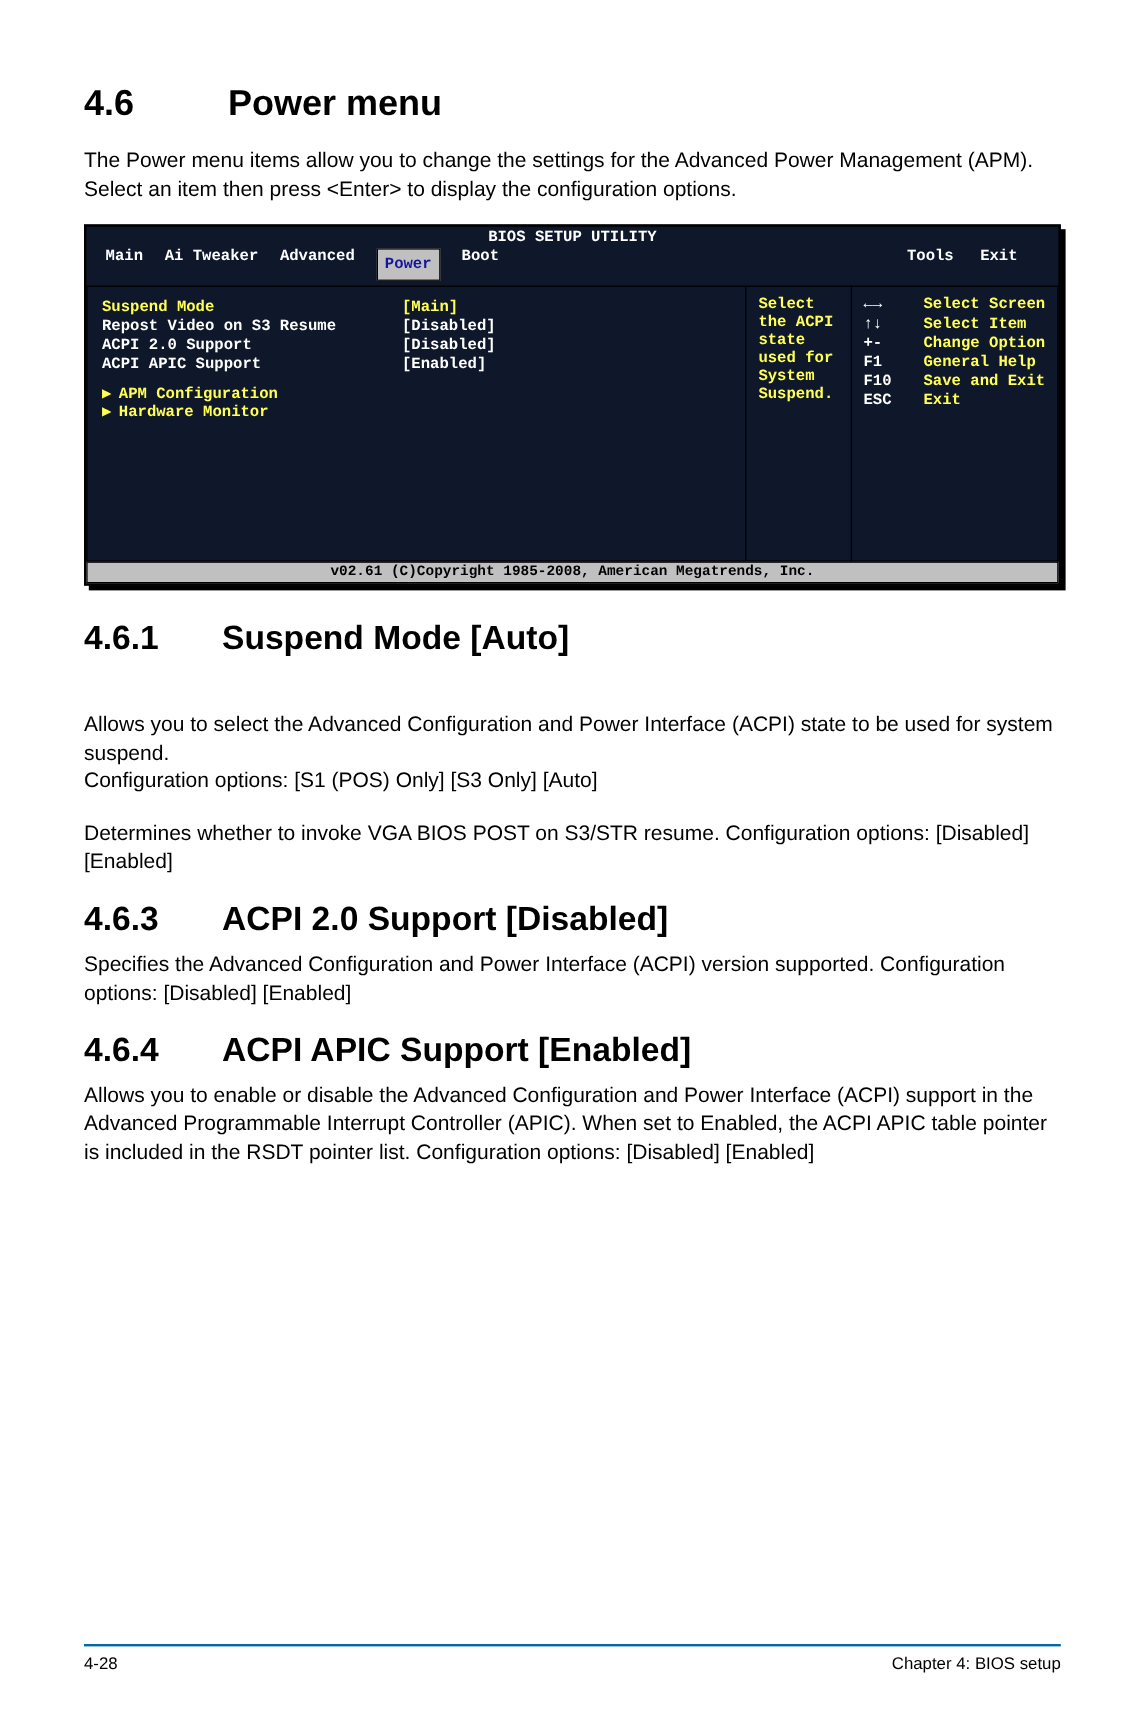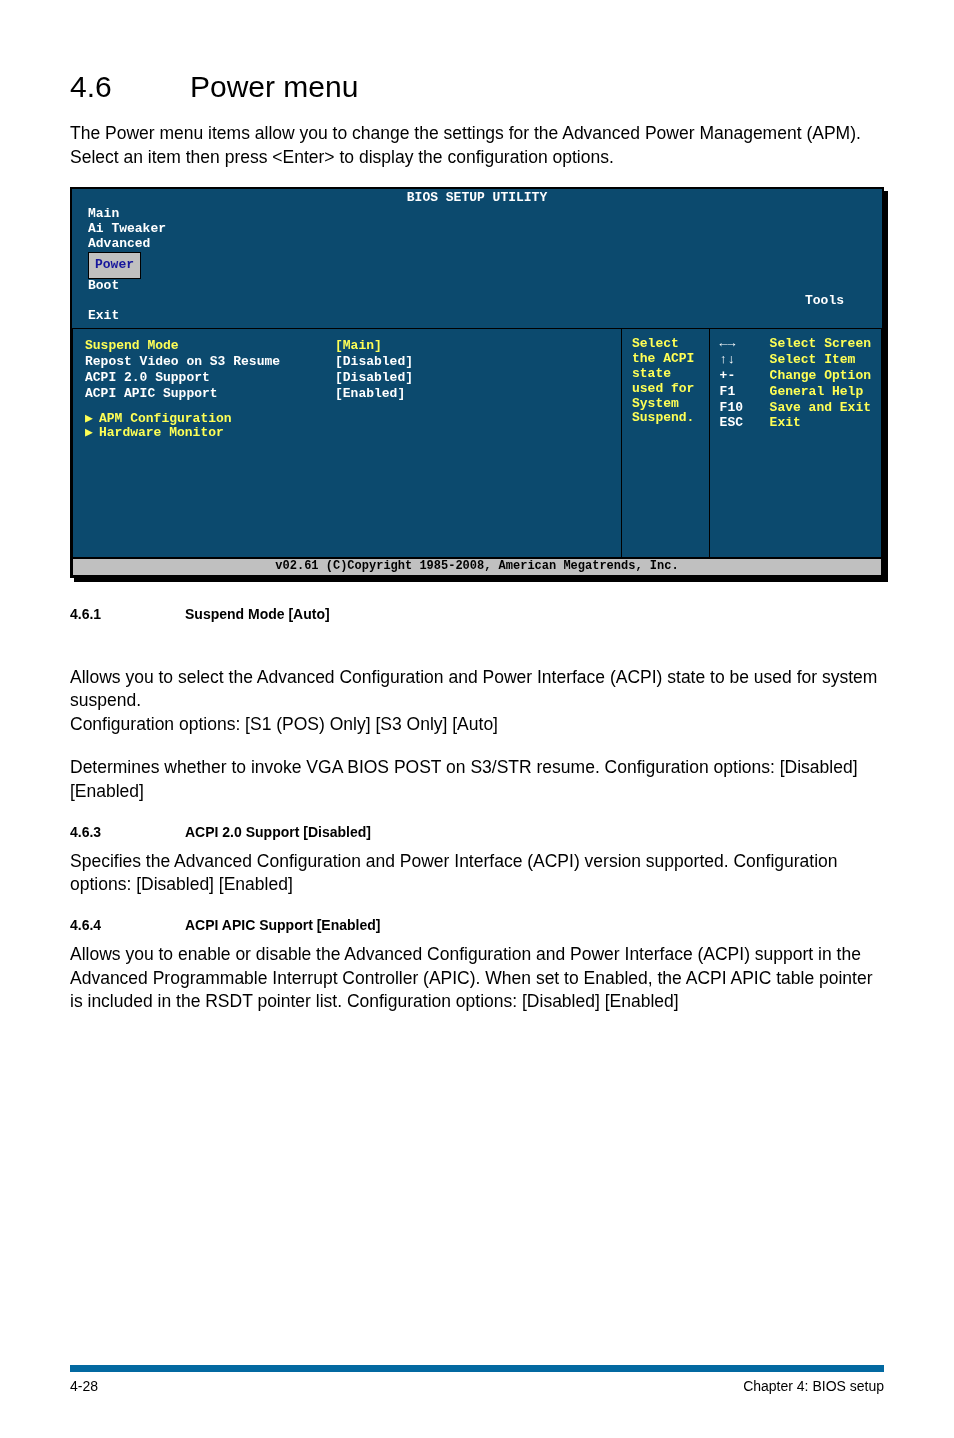--- a/index.html
+++ b/index.html
@@ -14,53 +14,52 @@
     color: #000;
     background: #fff;
   }
   .page {
     padding: 70px 70px 0 70px;
     position: relative;
     height: 100%;
   }
   .h1 {
     font-size: 30px;
-    font-weight: 400;
+    font-weight: 700;
     margin-bottom: 18px;
   }
   .h1 .num {
     display: inline-block;
     width: 120px;
   }
   .intro {
     font-size: 17.5px;
     line-height: 1.35;
     margin-bottom: 18px;
   }
   
   .bios {
     font-family: "Courier New", Courier, monospace;
     font-weight: 700;
-    background: #0c4a6e;
+    background: #0f172a;
     color: #fff;
     border: 2px solid #000;
     box-shadow: 4px 4px 0 #000;
     font-size: 13px;
     line-height: 1.15;
     margin-bottom: 28px;
   }
   .bios-title {
     text-align: center;
     padding: 2px 0 1px 0;
   }
   .menubar {
     display: flex;
     padding: 0 16px 4px 16px;
     gap: 0;
-    flex-direction: column;
   }
   .menubar .item {
     padding: 0 18px 0 0;
     color: #fff;
   }
   .menubar .item.right {
     margin-left: auto;
     padding: 0 22px 0 0;
   }
   .menubar .sel {
@@ -142,21 +141,21 @@
   .bios-footer {
     text-align: center;
     color: #000;
     background: #c0c0c0;
     border: 1px solid #000;
     padding: 1px 0;
     font-size: 12px;
   }
   
   .h2 {
-    font-size: 14px;
+    font-size: 28px;
     font-weight: 700;
     margin-bottom: 10px;
   }
   .h2 .snum {
     display: inline-block;
     width: 115px;
   }
   .para {
     font-size: 17.5px;
     line-height: 1.35;
@@ -166,21 +165,21 @@
     margin-bottom: 6px;
   }
   .page-footer {
     position: absolute;
     left: 70px;
     right: 70px;
     bottom: 44px;
     font-size: 14px;
     display: flex;
     justify-content: space-between;
-    border-top: 7px solid #0369a1;
+    border-top: 2px solid #0369a1;
     padding-top: 6px;
   }
 </style>
 </head>
 <body>
 
 <div class="page">
 
   <div class="h1">
     <span class="num">4.6</span><span>Power menu</span>

